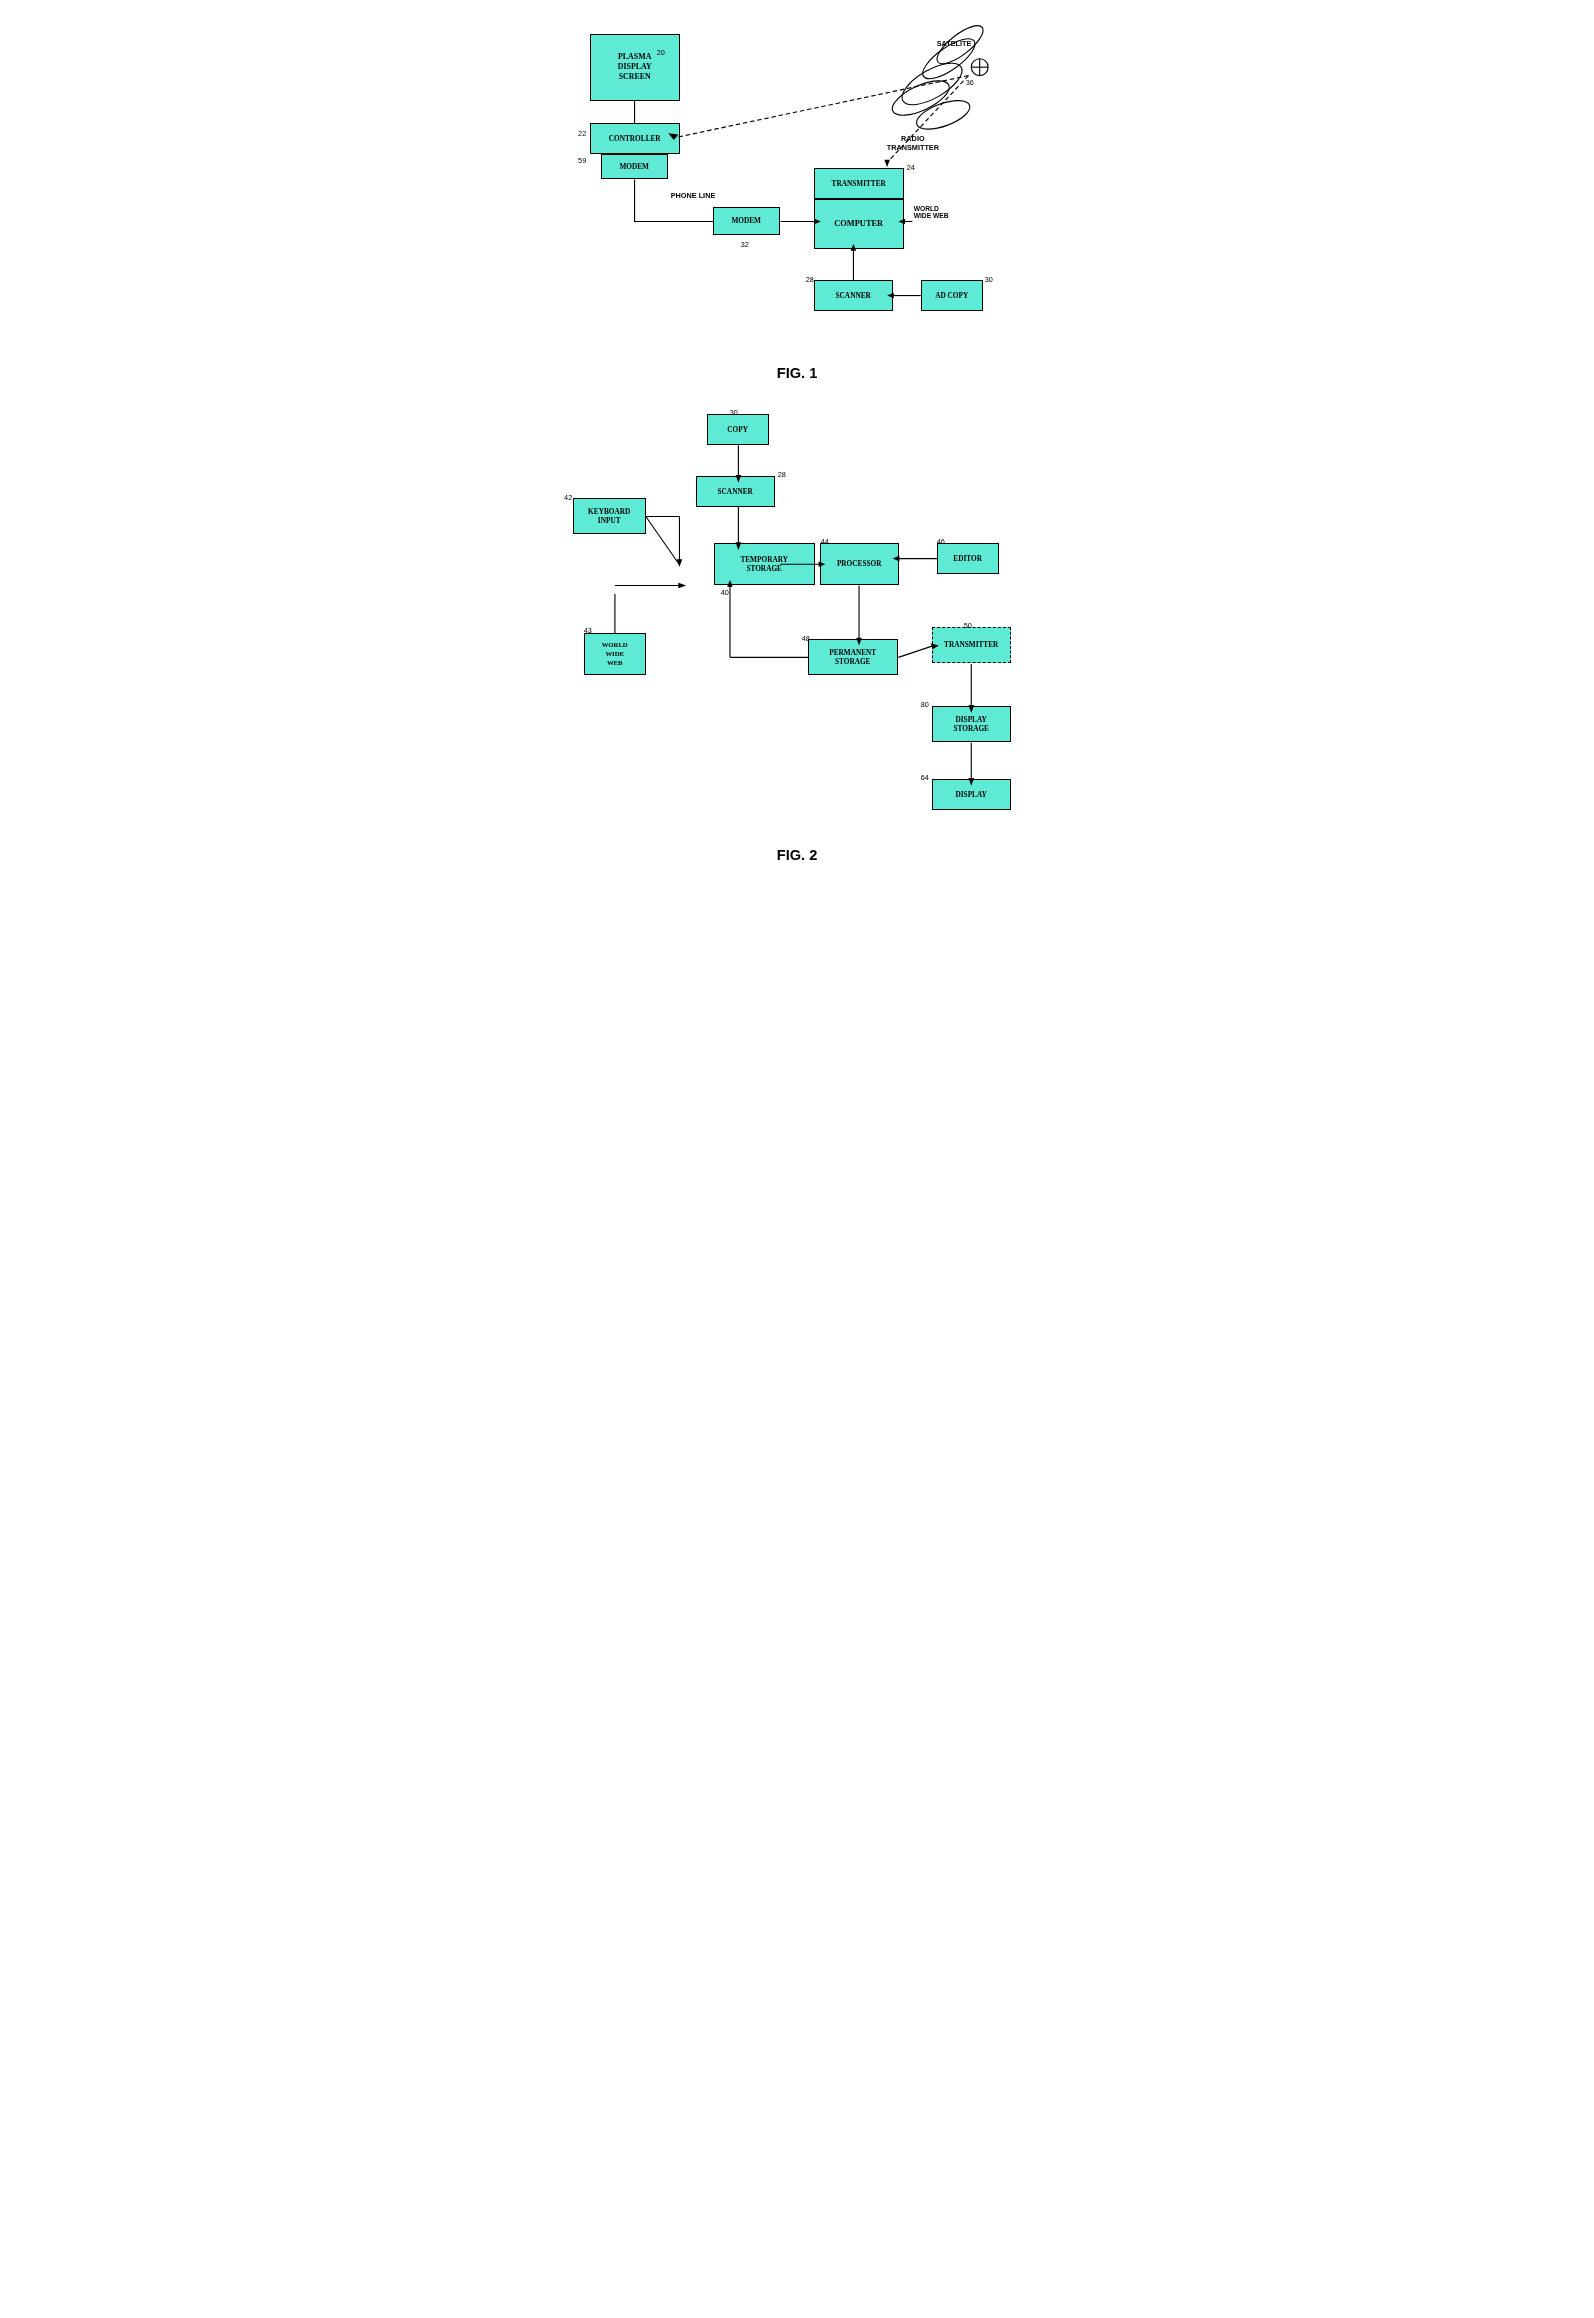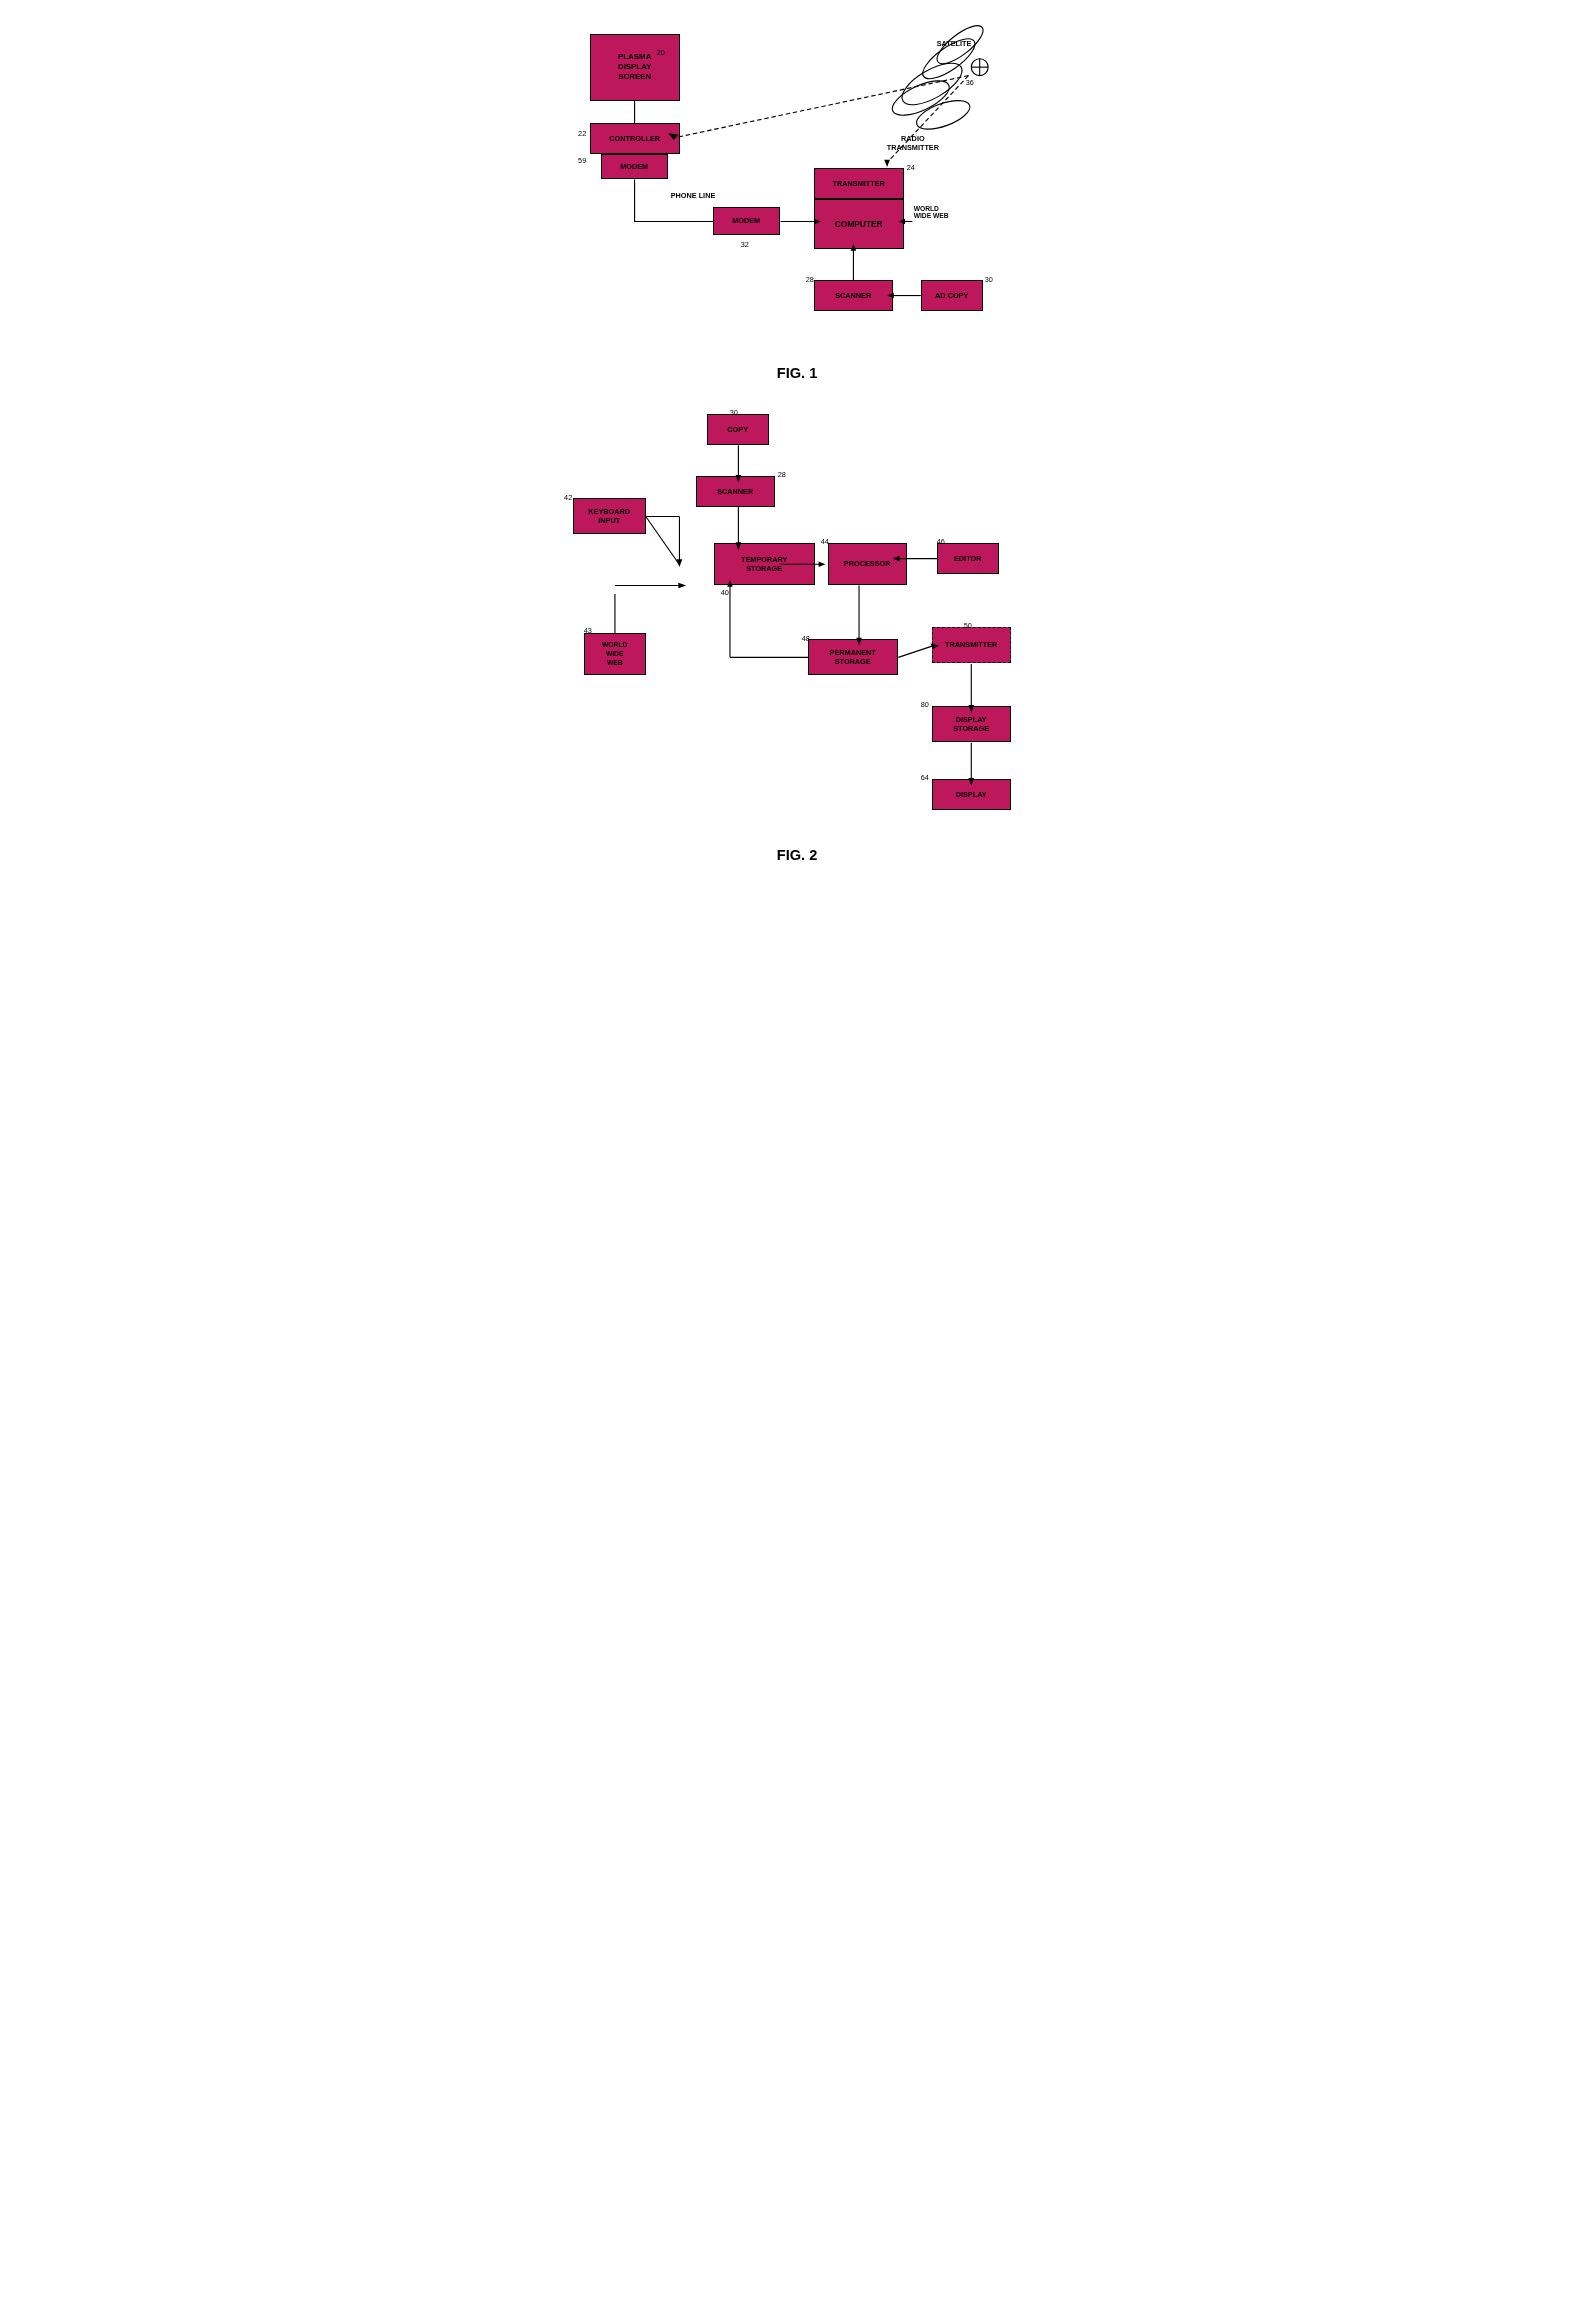--- a/index.html
+++ b/index.html
@@ -28,22 +28,23 @@
     
     .box {
       position: absolute;
       border: 1.1px solid #000;
       display: flex;
       align-items: center;
       justify-content: center;
       text-align: center;
       font-size: 7.3px;
       font-weight: bold;
-      background: #be185d;
+      background: #5eead4;
       line-height: 1.3;
+      font-family: Liberation Serif, serif;
     }
 
     .box-dashed {
       border: 1.1px dashed #000;
     }
 
     
     .svg-overlay {
       position: absolute;
       top: 0;
@@ -180,21 +181,21 @@
     </div>
 
     <div class="box" style="left:123px; top:140px; width:101px; height:42px;margin-left:35px;">
       TEMPORARY<br>STORAGE
     </div>
 
     <div class="box" style="left:28px; top:230px; width:62px; height:42px; font-size:6.7px;">
       WORLD<br>WIDE<br>WEB
     </div>
 
-    <div class="box" style="left:264px; top:140px; width:79px; height:42px;margin-left:8px;">
+    <div class="box" style="left:264px; top:140px; width:79px; height:42px;">
       PROCESSOR
     </div>
 
     <div class="box" style="left:381px; top:140px; width:62px; height:31px;">
       EDITOR
     </div>
 
     <div class="box" style="left:252px; top:236px; width:90px; height:36px;">
       PERMANENT<br>STORAGE
     </div>

